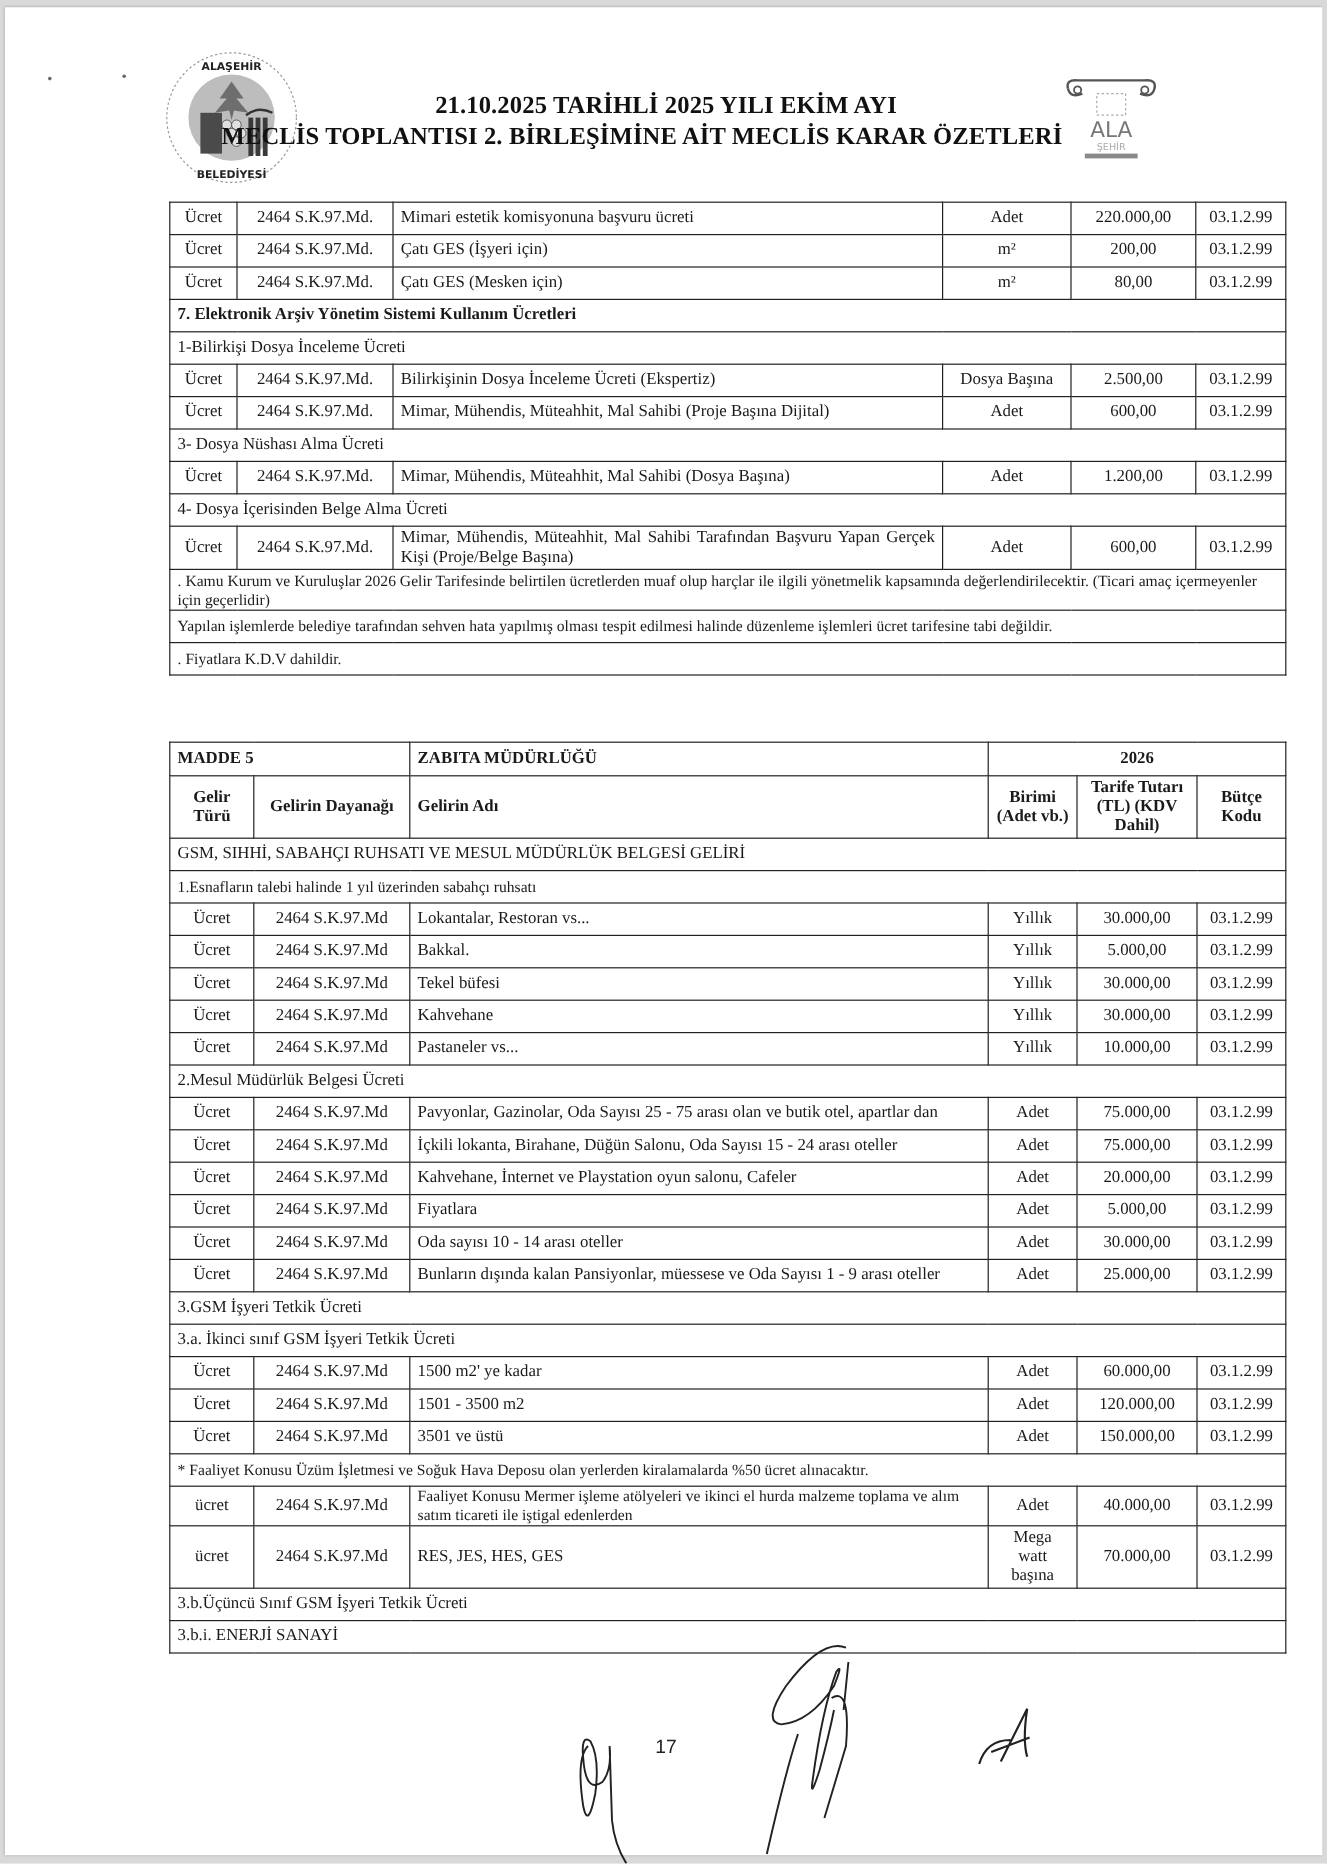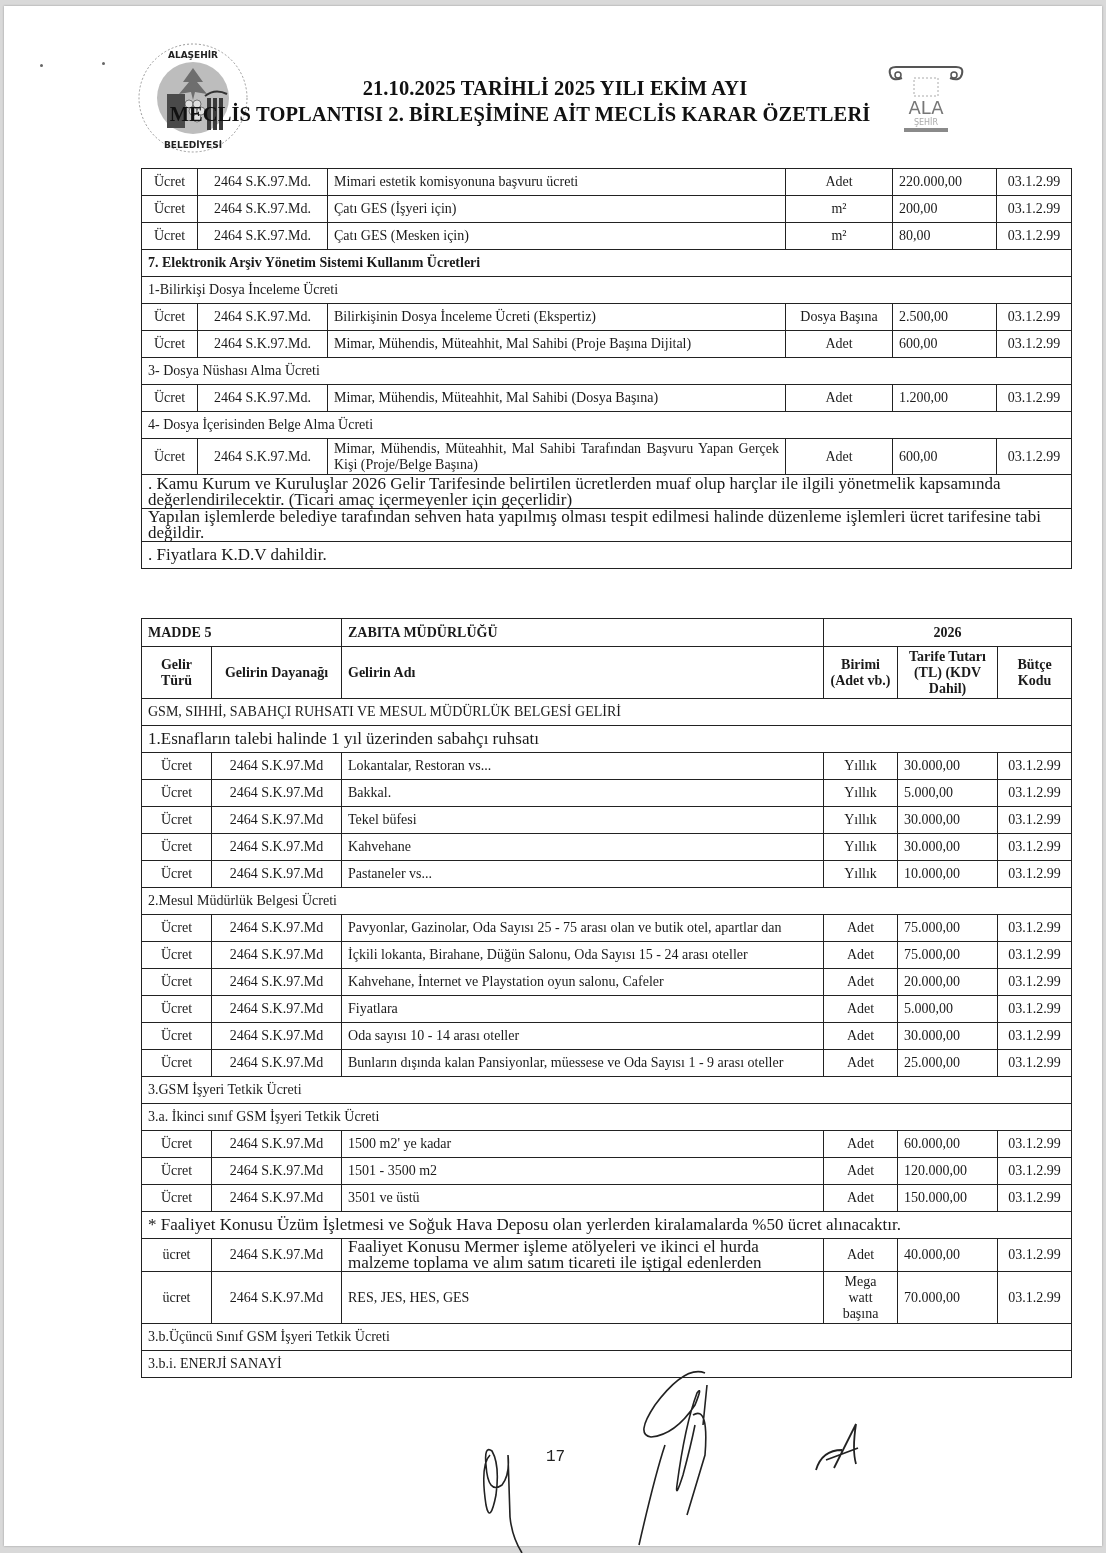--- a/index.html
+++ b/index.html
@@ -17,35 +17,35 @@
   .speck { position: absolute; width: 3px; height: 3px; background: #666; border-radius: 50%; }
 
   
   .logo-left { position: absolute; left: 137px; top: 42px; width: 112px; height: 112px; }
   .logo-right { position: absolute; left: 884px; top: 64px; width: 84px; height: 70px; }
   .title {
     position: absolute; left: 160px; width: 760px; text-align: center;
     font-weight: bold; font-size: 20.5px; letter-spacing: 0.1px; color: #111;
   }
   .title.l1 { top: 77px; left: 175px; width: 760px; }
-  .title.l2 { top: 103px; left: 135px; width: 770px; }
+  .title.l2 { top: 103px; left: 150px; width: 770px; }
 
   
   table { position: absolute; border-collapse: collapse; table-layout: fixed; border-radius: 16px; }
   td { border: 1px solid #222; padding: 0 6px; font-size: 14px; line-height: 16px; vertical-align: middle; overflow: hidden; }
   td.c { text-align: center; }
-  td.r { text-align: left; }
+  td.r { text-align: center; }
   td.b { font-weight: bold; }
-  td.sm { font-size: 17px; margin-left: 20px; }
+  td.sm { font-size: 13px; margin-left: 20px; }
   .t1 { left: 141px; top: 168px; width: 930px; }
   .t2 { left: 141px; top: 618px; width: 930px; }
   .just { text-align: justify; text-align-last: left; }
   .hdr td { font-weight: bold; font-size: 14px; }
 
-  .page-num { position: absolute; left: 546px; top: 1448px; font-family: Liberation Mono, monospace; font-size: 16px; color: #222; }
+  .page-num { position: absolute; left: 546px; top: 1448px; font-family: Liberation Sans, sans-serif; font-size: 16px; color: #222; }
   .sig { position: absolute; }
 </style>
 </head>
 <body>
 
 <div class="page">
   <span class="speck" style="left:36px;top:58px"></span>
   <span class="speck" style="left:98px;top:56px"></span>
 </div>
 

